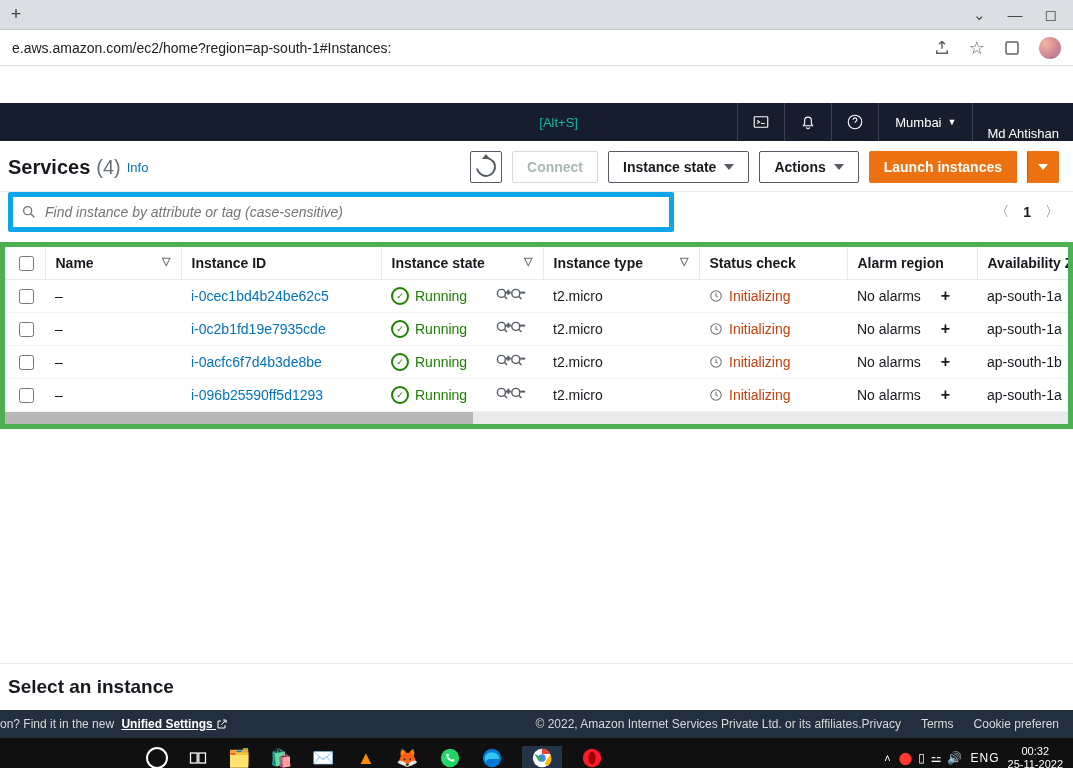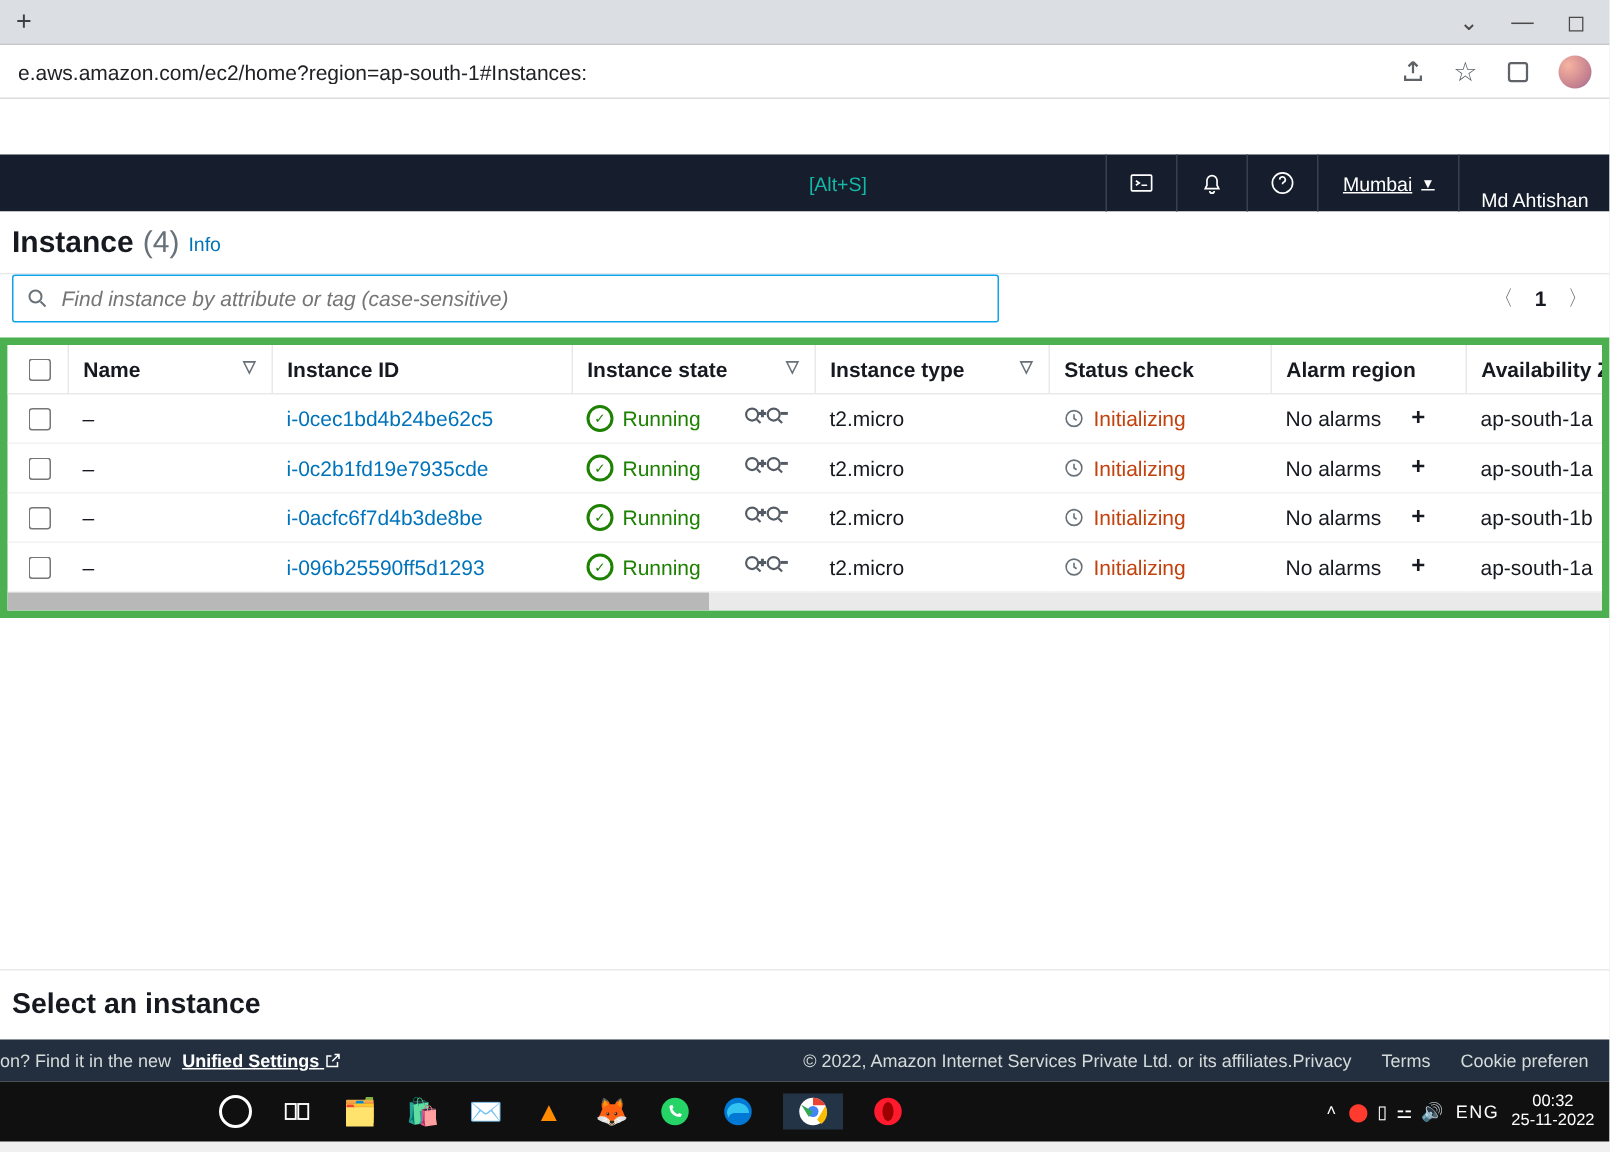--- a/index.html
+++ b/index.html
@@ -87,21 +87,21 @@
     height:100%;
     border-left:1px solid #3a414d;
     display:flex;align-items:center;justify-content:center;
     color:#fff;
   }
   .aws-nav .icongroup svg { fill: none; stroke:#fff; stroke-width:1.5; }
   .aws-nav .region {
     padding: 0 16px;
     border-left:1px solid #3a414d;
     height:100%;
-    display:flex;align-items:center;gap:6px;text-decoration:underline;
+    display:flex;align-items:center;gap:6px;
   }
   .aws-nav .user {
     padding: 0 14px;
     border-left:1px solid #3a414d;
     height:100%;display:flex;align-items:flex-end;
   }
 
   
   .page-head {
     background:#fff;
@@ -147,21 +147,21 @@
 
   
   .search-row{
     background:#fff;
     padding: 0 14px 10px 8px;
     display:flex;align-items:center;
   }
   .searchbox{
     flex:0 0 640px;
     height:30px;
-    border:1px solid #0ea5e9;
+    border:5px solid #0ea5e9;
     border-radius:2px;
     display:flex;align-items:center;
     padding:0 8px;
     color:#687078;
   }
   .searchbox svg{stroke:#687078;fill:none;stroke-width:2;}
   .searchbox input{
     border:none;outline:none;flex:1;
     font-style:italic;font-size:14px;color:#687078;
     background:transparent;margin-left:6px;
@@ -311,24 +311,42 @@
     <span>Mumbai</span>
     <span style="font-size:9px;">▼</span>
   </div>
   <div class="user">
     <span>Md Ahtishan</span>
   </div>
 </div>
 
 <div class="page-head">
   <h1>
-    <span>Instance</span>
+    <span>Services</span>
     <span class="count">(4)</span>
   </h1>
   <a class="info-link">Info</a>
+  <div class="btnrow">
+    <button class="awsbtn iconOnly">
+      <span class="refresh-ic"></span>
+    </button>
+    <button class="awsbtn disabled">Connect</button>
+    <button class="awsbtn">
+      <span>Instance state</span>
+      <span class="caret"></span>
+    </button>
+    <button class="awsbtn">
+      <span>Actions</span>
+      <span class="caret"></span>
+    </button>
+    <button class="awsbtn orange" style="border-radius:2px 0 0 2px;">Launch instances</button>
+    <button class="awsbtn orange iconOnly" style="border-left:1px solid #d45f00;border-radius:0 2px 2px 0;">
+      <span class="caret"></span>
+    </button>
+  </div>
 </div>
 
 <div class="search-row">
   <div class="searchbox">
     <svg width="16" height="16" viewBox="0 0 24 24">
         <circle cx="10" cy="10" r="6"></circle>
         <path d="M20 20l-5-5"></path>
       </svg>
     <input type="text" placeholder="Find instance by attribute or tag (case-sensitive)" style="">
   </div>

